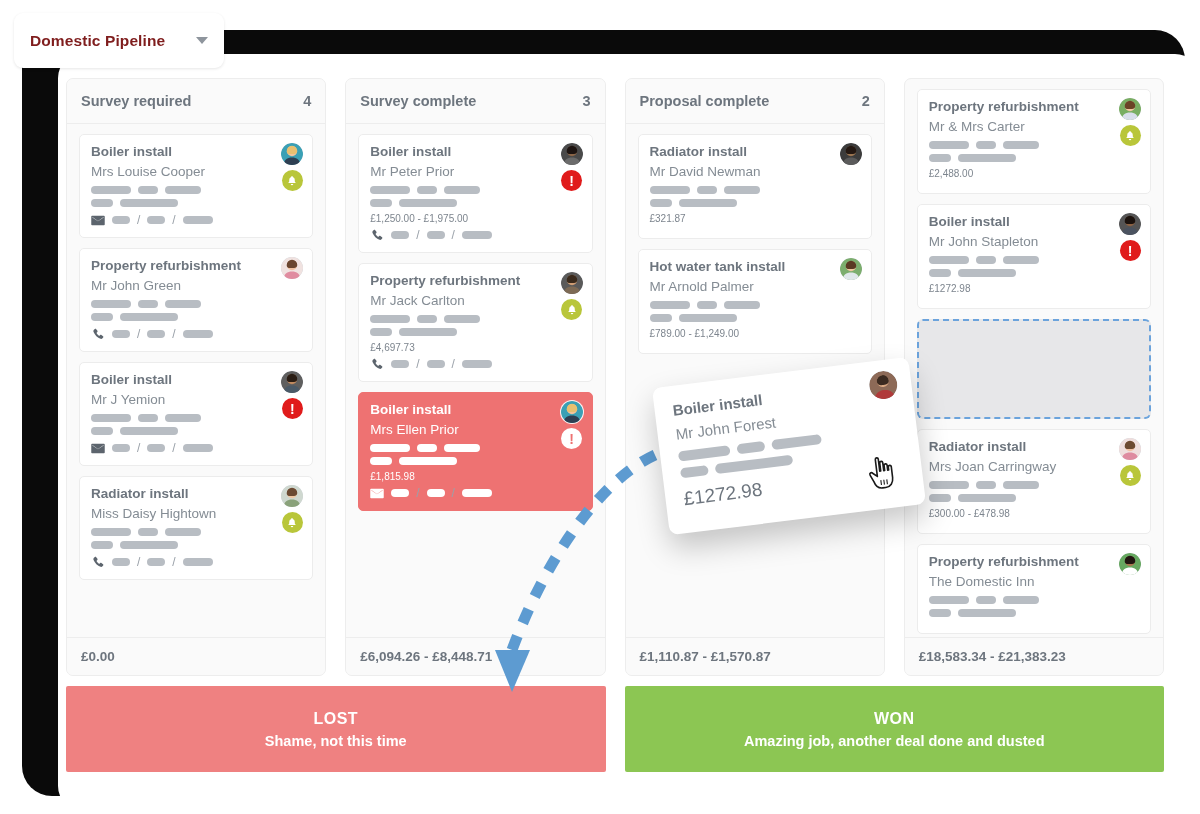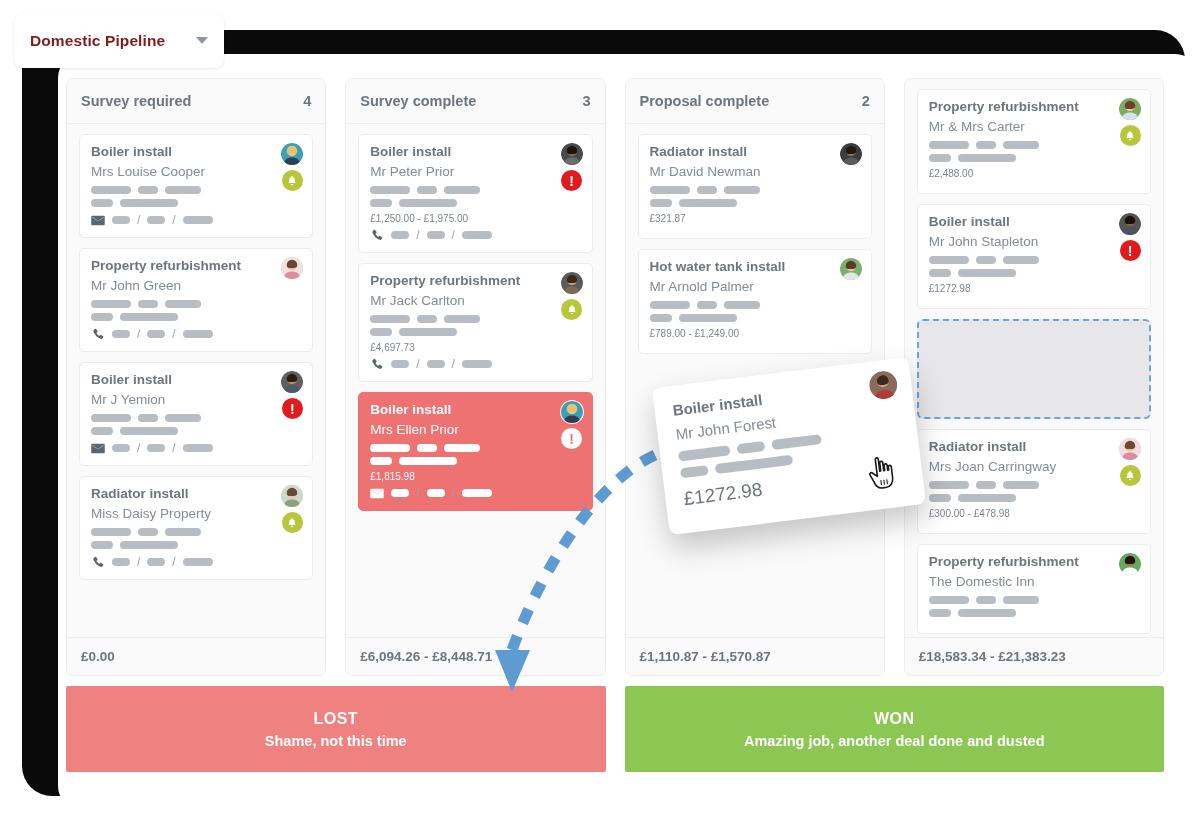--- a/index.html
+++ b/index.html
@@ -345,21 +345,21 @@
                   <circle cx="11" cy="8.14" r="5.0600000000000005" fill="#c08a5f"></circle>
                   <path d="M11 2.6399999999999997a5.279999999999999 5.279999999999999 0 0 1 5.279999999999999 5.279999999999999c0 2.42-1.98 3.08-5.279999999999999 3.08s-5.279999999999999-0.03-5.279999999999999-3.08a5.279999999999999 5.279999999999999 0 0 1 5.279999999999999-5.279999999999999z" fill="#2a1d14"></path>
                   <path d="M2.8600000000000003 22c0-5.279999999999999 3.52-7.48 8.14-7.48s8.14 2.2 8.14 7.48z" fill="#4a5a68"></path>
                 </svg>
               </span>
               <span class="badge alert">!</span>
             </div>
           </div>
           <div class="card">
             <div class="card-title">Radiator install</div>
-            <div class="card-name">Miss Daisy Property</div>
+            <div class="card-name">Miss Daisy Hightown</div>
             <div class="bars">
               <div class="bar-row">
                 <span class="bar" style="width:40px"></span>
                 <span class="bar" style="width:20px"></span>
                 <span class="bar" style="width:36px"></span>
               </div>
               <div class="bar-row">
                 <span class="bar" style="width:22px"></span>
                 <span class="bar" style="width:58px"></span>
               </div>

